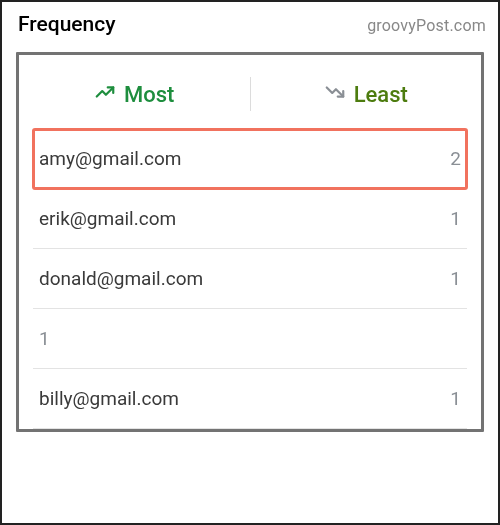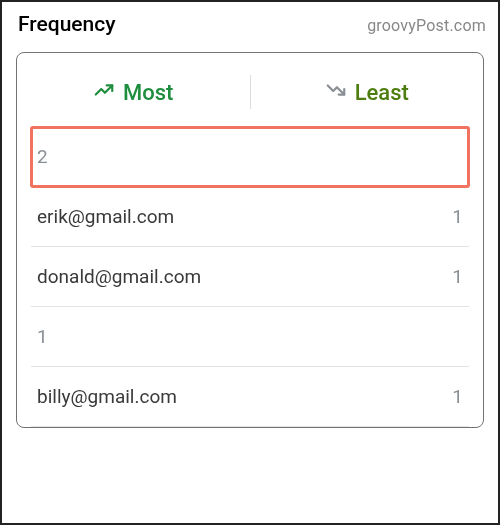--- a/index.html
+++ b/index.html
@@ -29,22 +29,22 @@
       letter-spacing: 0.2px;
     }
     .title {
       font-size: 21px;
       font-weight: 500;
       color: #000000;
       margin-bottom: 16px;
       margin-left: 2px;
     }
     .card {
-      border: 1px solid #737373;
-      border-radius: 8px;
+      border: 3px solid #737373;
+      border-radius: 1px;
       padding: 0;
       overflow: hidden;
     }
     .tabs {
       display: flex;
       align-items: center;
       justify-content: center;
       padding: 22px 0 18px 0;
       gap: 0;
     }
@@ -123,20 +123,21 @@
             <polyline points="3,7 9,13 13,9 21,17"></polyline>
             <polyline points="15,17 21,17 21,11"></polyline>
           </svg>
         </span>
         <span>Least</span>
       </div>
     </div>
 
     <div class="list">
       <div class="row highlighted">
+        <span>amy@gmail.com</span>
         <span class="count">2</span>
       </div>
       <div class="row">
         <span>erik@gmail.com</span>
         <span class="count">1</span>
       </div>
       <div class="row">
         <span>donald@gmail.com</span>
         <span class="count">1</span>
       </div>

